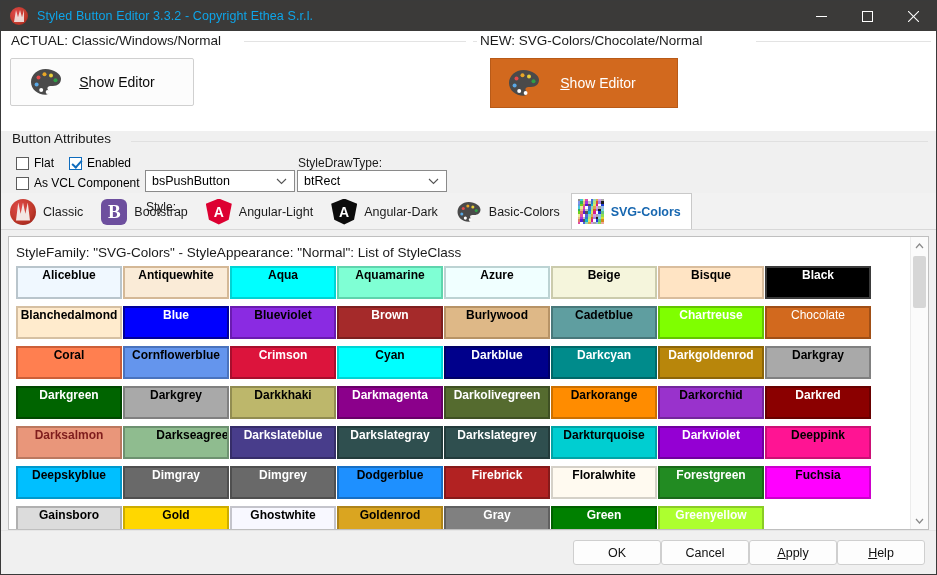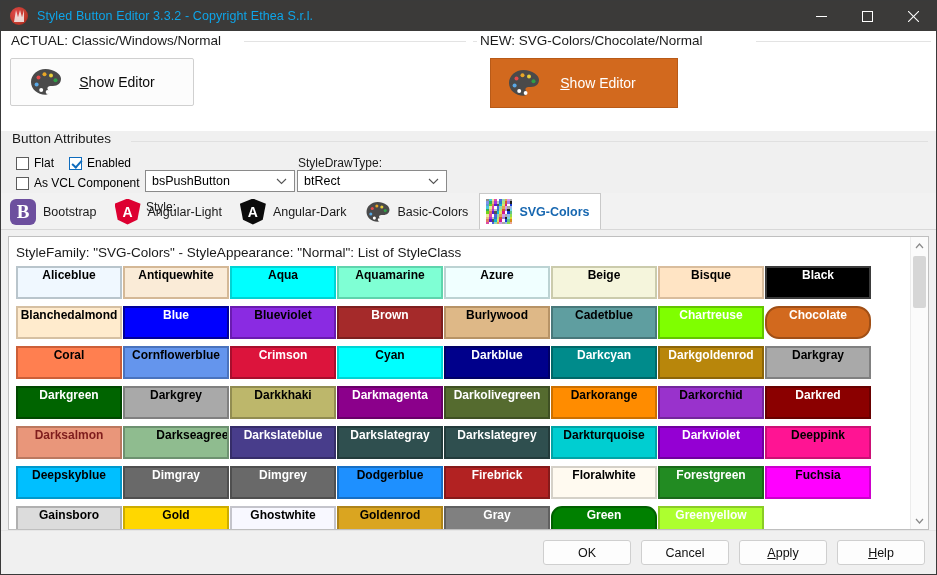--- a/index.html
+++ b/index.html
@@ -284,21 +284,21 @@
     display: flex;
     align-items: flex-start;
     justify-content: center;
     font-size: 12px;
     font-weight: bold;
     border-style: solid;
     border-width: 2px;
     white-space: nowrap;
     overflow: hidden;
   }
-  .swatch.sel { font-weight: bold; border-radius: 14px; }
+  .swatch.sel { font-weight: normal; }
 
   .vscroll {
     position: absolute;
     right: 0; top: 0; bottom: 0;
     width: 17px;
     background: #fbfbfb;
     border-left: 1px solid #ececec;
   }
   .vscroll .arrow-btn {
     height: 17px;
@@ -315,21 +315,20 @@
   .vscroll .bot { position: absolute; bottom: 0; left: 0; right: 0; }
 
   
   .footer {
     flex: 0 0 auto;
     height: 43px;
     background: #f0f0f0;
     display: flex;
     align-items: center;
     justify-content: flex-end;
-    gap: 10px;
     padding-right: 11px;
     border-top: 1px solid #e6e6e6;
   }
   .fbtn {
     width: 88px; height: 25px;
     box-sizing: border-box;
     background: #fdfdfd;
     border: 1px solid #cfcfcf;
     border-radius: 3px;
     display: flex; align-items: center; justify-content: center;
@@ -438,20 +437,24 @@
       <span>btRect</span>
       <span class="arrow">
         <svg width="11" height="7" viewBox="0 0 11 7">
             <polyline points="1,1 5.5,5.5 10,1" fill="none" stroke="#555" stroke-width="1.1"></polyline>
           </svg>
       </span>
     </div>
   </div>
 
   <div class="tabbar">
+    <div class="tab">
+      <span class="tabicon ic-classic"></span>
+      <span>Classic</span>
+    </div>
     <div class="tab">
       <span class="tabicon ic-bootstrap">B</span>
       <span>Bootstrap</span>
     </div>
     <div class="tab">
       <span class="tabicon ic-ang ic-ang-light">A</span>
       <span>Angular-Light</span>
     </div>
     <div class="tab">
       <span class="tabicon ic-ang ic-ang-dark">A</span>
@@ -734,21 +737,21 @@
         </div>
         <div class="swatch" style="background: rgb(248, 248, 255); color: rgb(0, 0, 0); border-color: rgb(196, 196, 203);">
           <span>Ghostwhite</span>
         </div>
         <div class="swatch" style="background: rgb(218, 165, 32); color: rgb(0, 0, 0); border-color: rgb(174, 132, 26);">
           <span>Goldenrod</span>
         </div>
         <div class="swatch" style="background: rgb(128, 128, 128); color: rgb(255, 255, 255); border-color: rgb(96, 96, 96);">
           <span>Gray</span>
         </div>
-        <div class="swatch" style="background: rgb(0, 128, 0); color: rgb(255, 255, 255); border-color: rgb(0, 96, 0); border-radius: 11px;">
+        <div class="swatch" style="background: rgb(0, 128, 0); color: rgb(255, 255, 255); border-color: rgb(0, 96, 0);">
           <span>Green</span>
         </div>
         <div class="swatch" style="background: rgb(173, 255, 47); color: rgb(255, 255, 255); border-color: rgb(138, 204, 37);">
           <span>Greenyellow</span>
         </div>
       </div>
 
     <div class="vscroll">
       <div class="arrow-btn">
         <svg width="9" height="6" viewBox="0 0 9 6">

